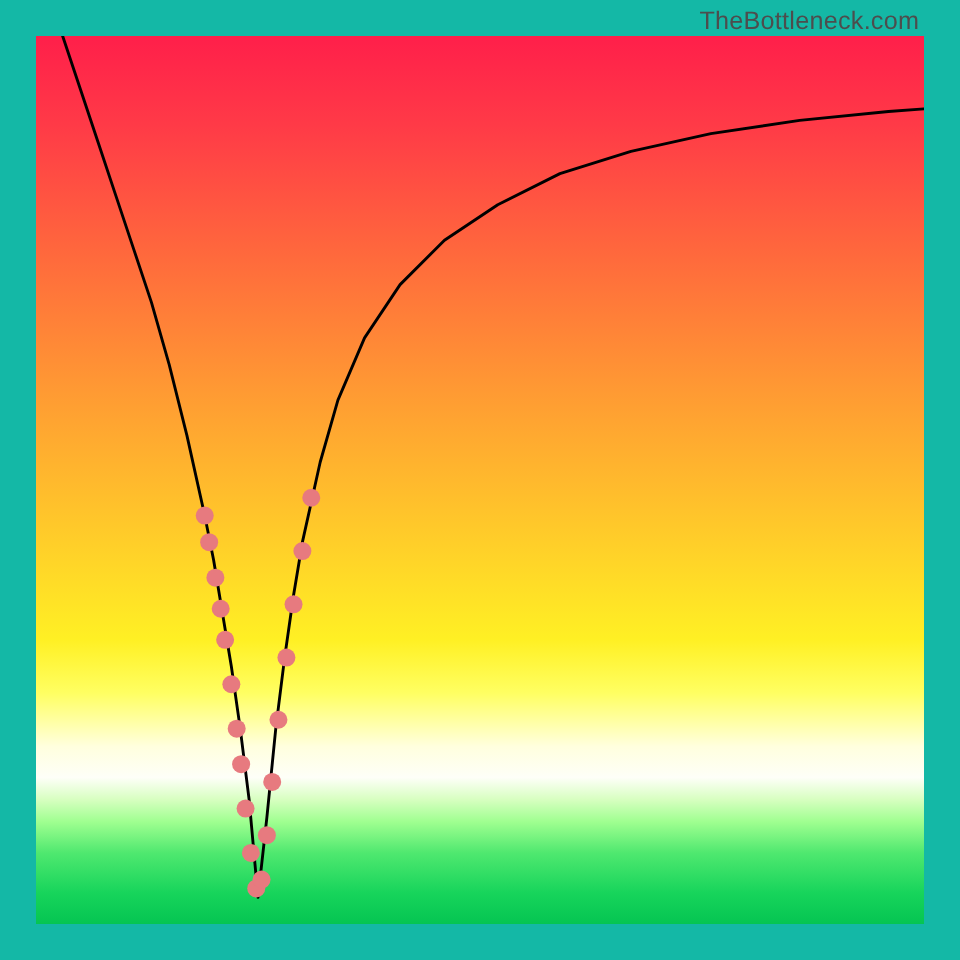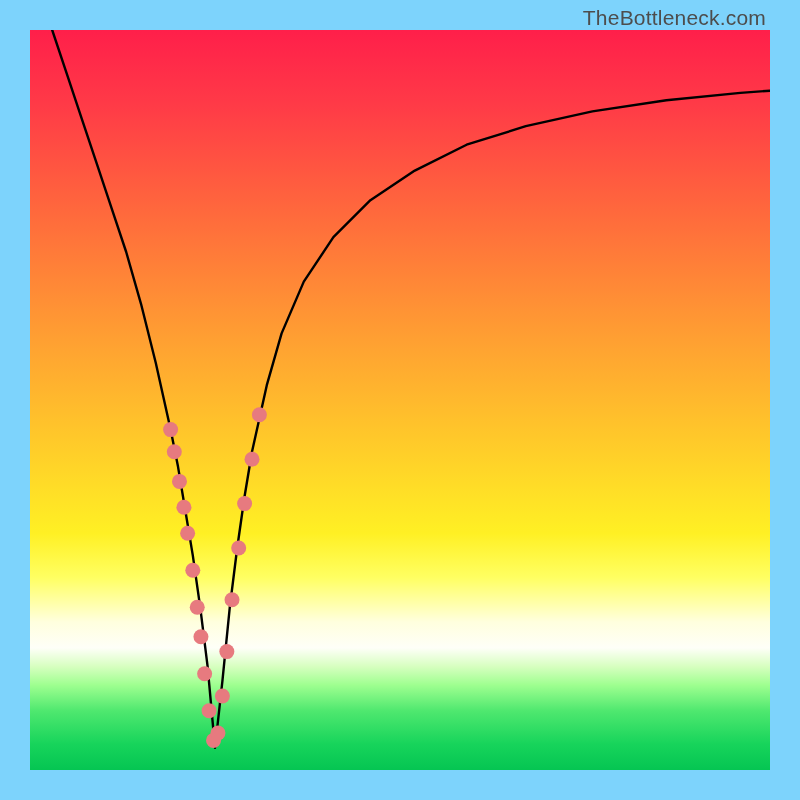--- a/index.html
+++ b/index.html
@@ -7,21 +7,21 @@
     padding: 0;
     width: 800px;
     height: 800px;
     overflow: hidden;
     background: #000;
     font-family: Arial, Helvetica, sans-serif;
   }
   .frame {
     position: absolute;
     inset: 0;
-    background: #7dd3fc;
+    background: #14b8a6;
   }
   .plot-area {
     position: absolute;
     left: 30px;
     top: 30px;
     width: 740px;
     height: 740px;
     overflow: hidden;
   }
   .gradient-bg {

